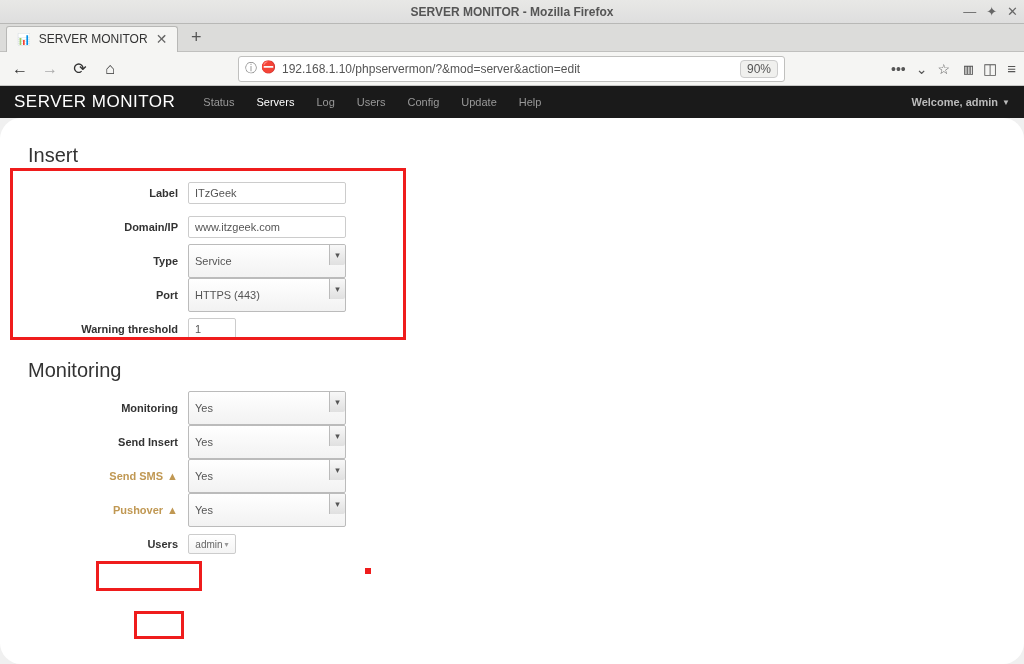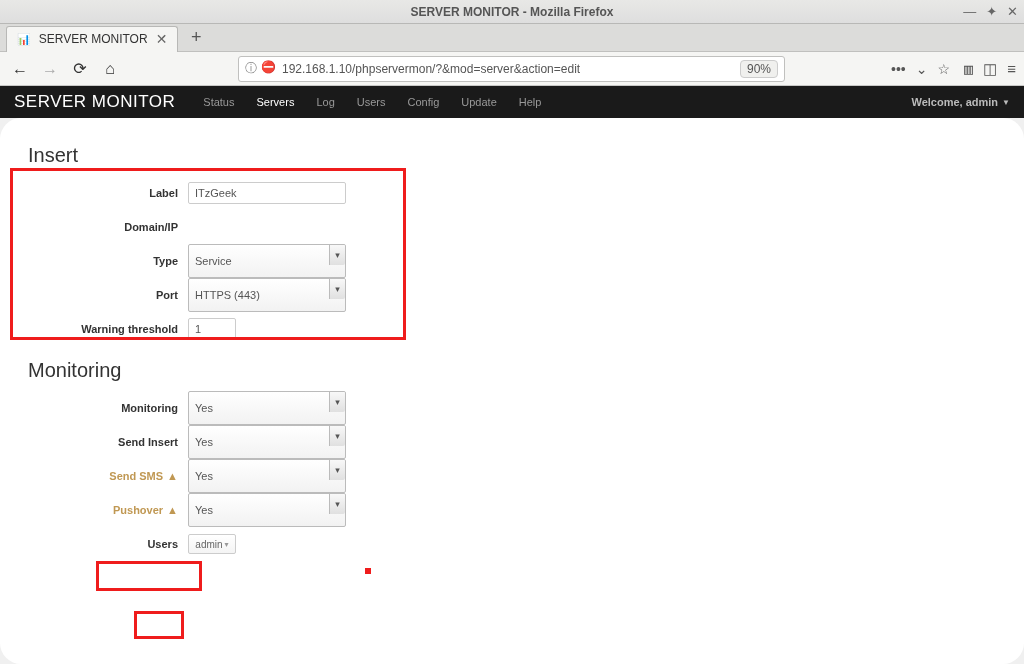--- a/index.html
+++ b/index.html
@@ -131,20 +131,21 @@
 
   <div class="redbox1" style="left:10px; top:50px; width:396px; height:172px;"></div>
 
   <div class="form-row">
     <div class="form-label">Label</div>
     <input class="form-control" value="ITzGeek" style="">
   </div>
 
   <div class="form-row">
     <div class="form-label">Domain/IP</div>
+    <input class="form-control" value="www.itzgeek.com" style="">
   </div>
 
   <div class="form-row">
     <div class="form-label">Type</div>
     <div class="form-select-wrap">
       <div class="form-select">
           <span>Service</span>
         </div>
       <div class="select-arrow">▾</div>
     </div>

